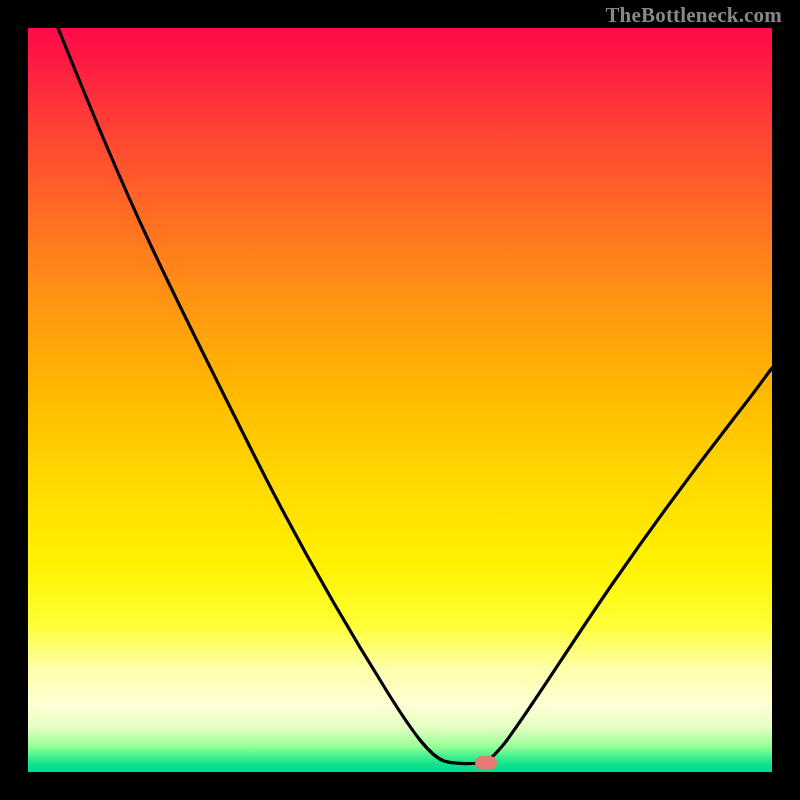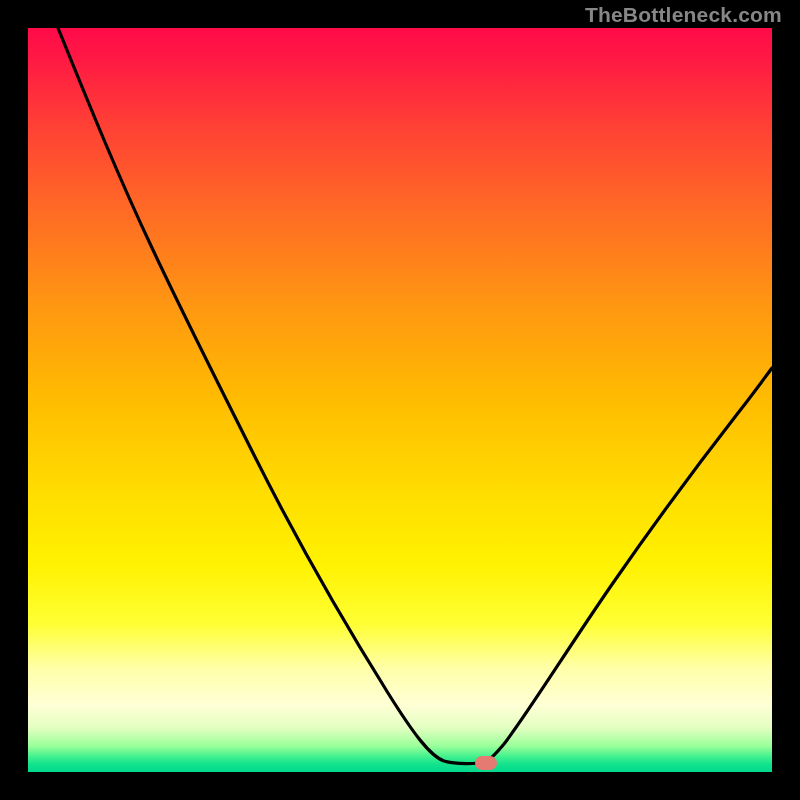--- a/index.html
+++ b/index.html
@@ -63,21 +63,21 @@
     width: 22px;
     height: 14px;
     border-radius: 8px;
     background: #e47a72;
     transform: translate(-50%, -50%);
   }
   .watermark {
     position: absolute;
     top: 3px;
     right: 18px;
-    font-family: Liberation Sans, sans-serif;
+    font-family: Liberation Serif, serif;
     font-size: 21px;
     font-weight: 600;
     color: #878787;
     letter-spacing: 0.2px;
   }
 </style>
 </head>
 <body>
 
 <div class="frame">

